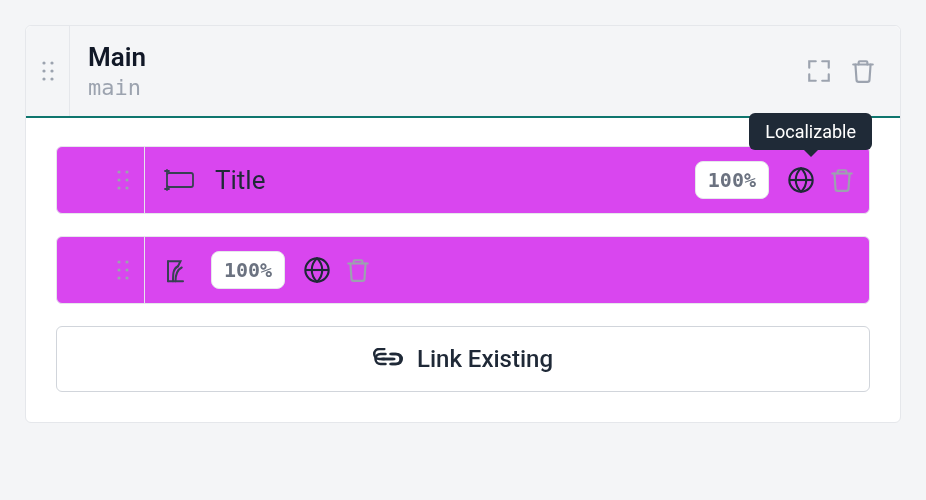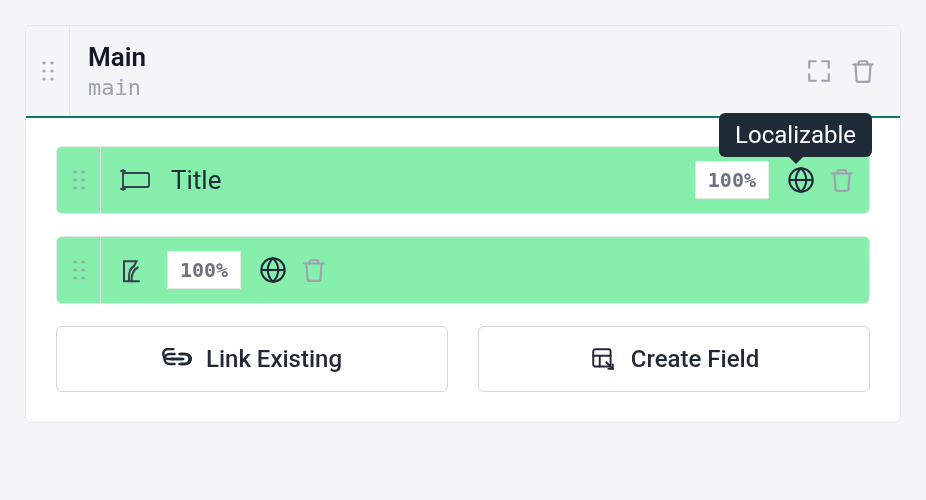--- a/index.html
+++ b/index.html
@@ -67,43 +67,44 @@
   .panel-body {
     padding: 28px 30px 30px 30px;
     position: relative;
   }
   .tooltip {
     position: absolute;
     top: -5px;
     right: 28px;
     background: #1f2a37;
     color: #fff;
-    font-size: 24px;
+    font-size: 18px;
     padding: 8px 16px;
     border-radius: 6px;
   }
   .tooltip::after {
     content: "";
     position: absolute;
     left: 50%;
     transform: translateX(-50%);
     bottom: -7px;
     width: 0; height: 0;
     border-left: 8px solid transparent;
     border-right: 8px solid transparent;
     border-top: 8px solid #1f2a37;
   }
   .field-row {
     display: flex;
     align-items: stretch;
-    background: #86efac;
+    background: #d946ef;
     border: 1px solid #e5e7eb;
     border-radius: 6px;
     margin-bottom: 22px;
     min-height: 68px;
+    padding-left: 44px;
   }
   .field-drag {
     width: 44px;
     display: flex;
     align-items: center;
     justify-content: center;
     border-right: 1px solid #e5e7eb;
     color: #9ca3af;
     cursor: grab;
   }
@@ -120,21 +121,21 @@
     align-items: center;
   }
   .field-label {
     font-size: 26px;
     color: #1f2937;
     flex: 1;
   }
   .badge {
     background: #fff;
     border: 1px solid #e5e7eb;
-    border-radius: 0;
+    border-radius: 8px;
     padding: 6px 12px;
     font-family: ui-monospace, SFMono-Regular, Menlo, Consolas, monospace;
     font-weight: 600;
     color: #6b7280;
     font-size: 20px;
   }
   .field-actions {
     display: flex;
     align-items: center;
     gap: 14px;
@@ -294,26 +295,16 @@
           <path d="M9 8H5a4 4 0 0 1 0-8h4"></path>
             <path d="M15 0h4a4 4 0 0 1 0 8h-4" transform="translate(0 4)"></path>
           <path d="M7 8h10" transform="translate(0 0)"></path>
           <path d="M6 8a4 4 0 0 1 4-4h0" opacity="0"></path>
           <path d="M8 8h8"></path>
           <path d="M10 4H6a4 4 0 0 0 0 8h4"></path>
             <path d="M14 4h4a4 4 0 0 1 0 8h-4"></path>
         </svg>
         <span>Link Existing</span>
       </div>
-      <div class="btn">
-        <svg width="28" height="26" viewBox="0 0 24 24" fill="none" stroke="currentColor" stroke-width="1.8" stroke-linecap="round">
-          <rect x="3" y="3" width="16" height="16" rx="2"></rect>
-            <path d="M3 9h16"></path>
-            <path d="M9 9v10"></path>
-          <path d="M15 15l6 6"></path>
-            <path d="M21 17v4h-4"></path>
-        </svg>
-        <span>Create Field</span>
-      </div>
     </div>
 
   </div>
 </div>
 
 </body></html>

